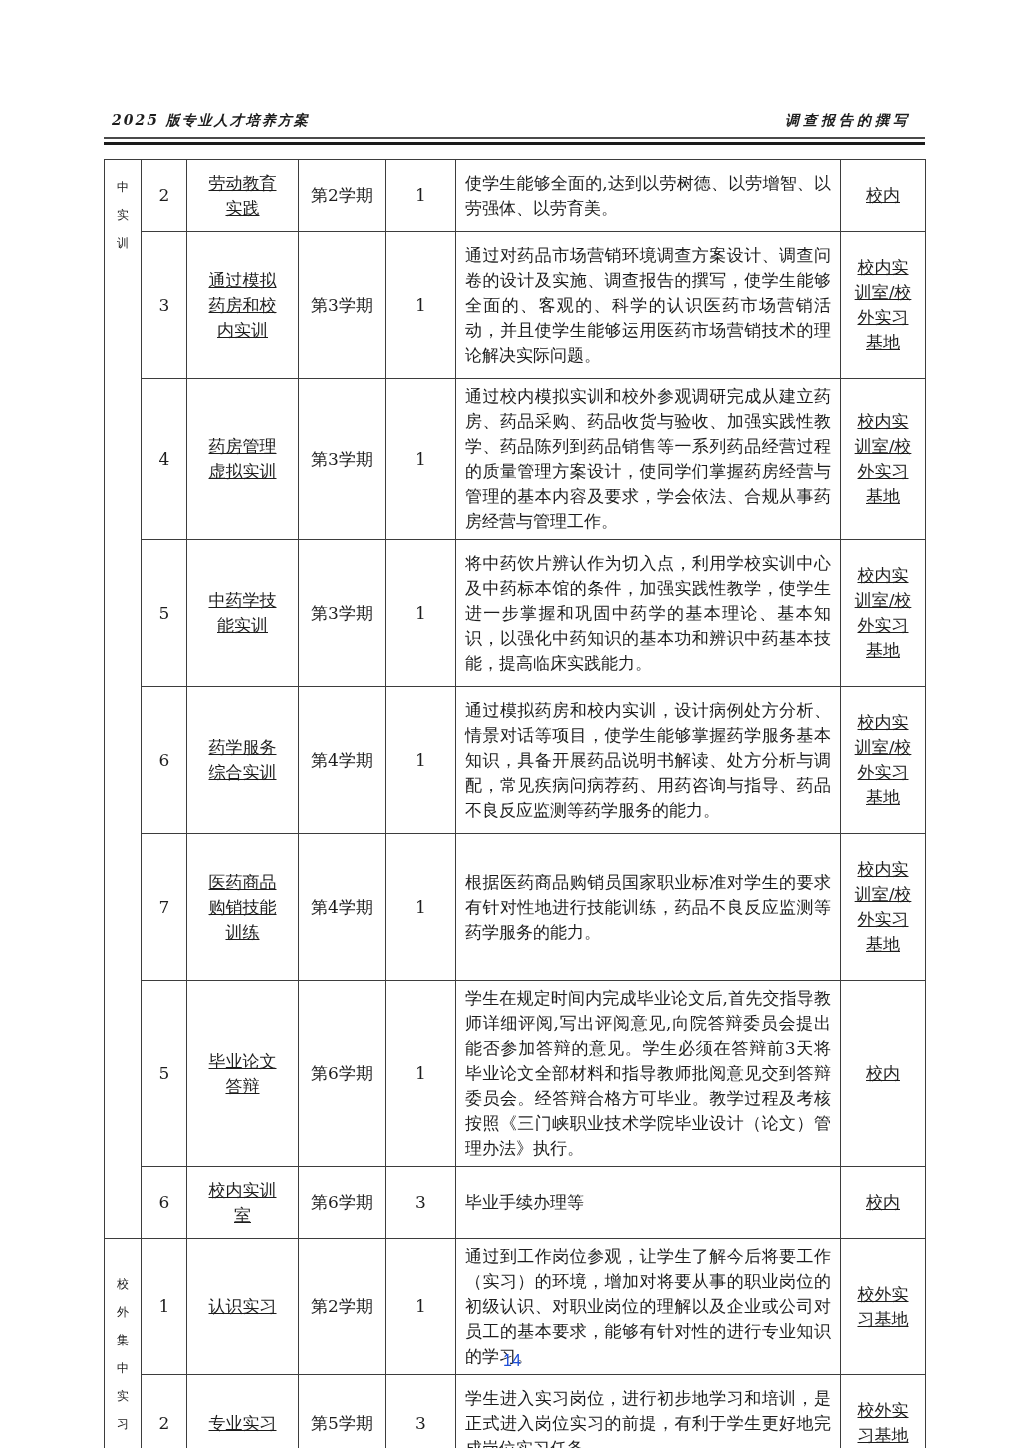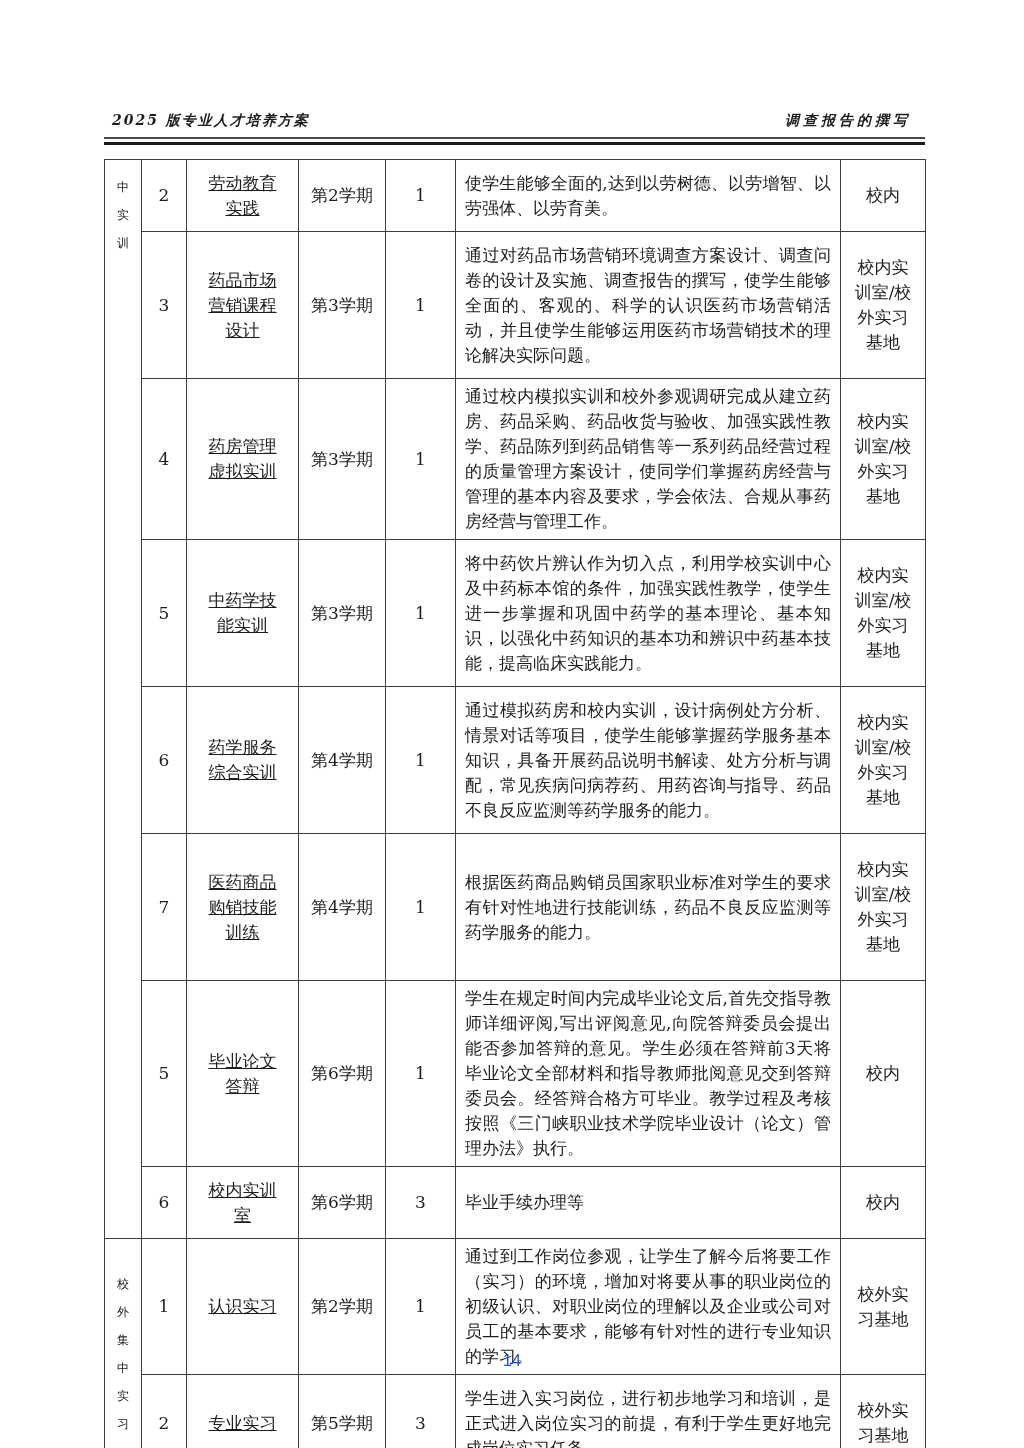--- a/index.html
+++ b/index.html
@@ -58,21 +58,21 @@
     text-align: center;
     line-height: 25px;
     padding: 6px 2px;
   }
   td.cell-desc {
     text-align: justify;
     line-height: 25px;
     padding: 5px 9px;
   }
   .wrap-name { width: 72px; margin: 0 auto; text-decoration: underline; }
-  .wrap-location { width: 62px; margin: 17px auto; }
+  .wrap-location { width: 62px; margin: 17px auto; text-decoration: underline; }
 
   td.group-cell { text-align: center; }
   td.group-cell.vtop { vertical-align: top; padding-top: 6px; }
   td.group-cell.vmiddle { vertical-align: middle; }
   .vertical-text {
     width: 20px;
     margin: 8px auto;
     line-height: 28px;
     font-size: 12px;
     word-break: break-all;
@@ -128,21 +128,21 @@
             <td class="cell-semester">第2学期</td>
             <td class="cell-weeks">1</td>
             <td class="cell-desc">使学生能够全面的,达到以劳树德、以劳增智、以劳强体、以劳育美。</td>
             <td class="cell-location">
               <div class="wrap-location">校内</div>
             </td>
           </tr>
           <tr>
             <td class="cell-num">3</td>
             <td class="cell-name">
-              <div class="wrap-name">药品市场营销课程设计</div>
+              <div class="wrap-name">通过模拟药房和校内实训</div>
             </td>
             <td class="cell-semester">第3学期</td>
             <td class="cell-weeks">1</td>
             <td class="cell-desc">通过对药品市场营销环境调查方案设计、调查问卷的设计及实施、调查报告的撰写，使学生能够全面的、客观的、科学的认识医药市场营销活动，并且使学生能够运用医药市场营销技术的理论解决实际问题。</td>
             <td class="cell-location">
               <div class="wrap-location">校内实训室/校外实习基地</div>
             </td>
           </tr>
           <tr>
             <td class="cell-num">4</td>

